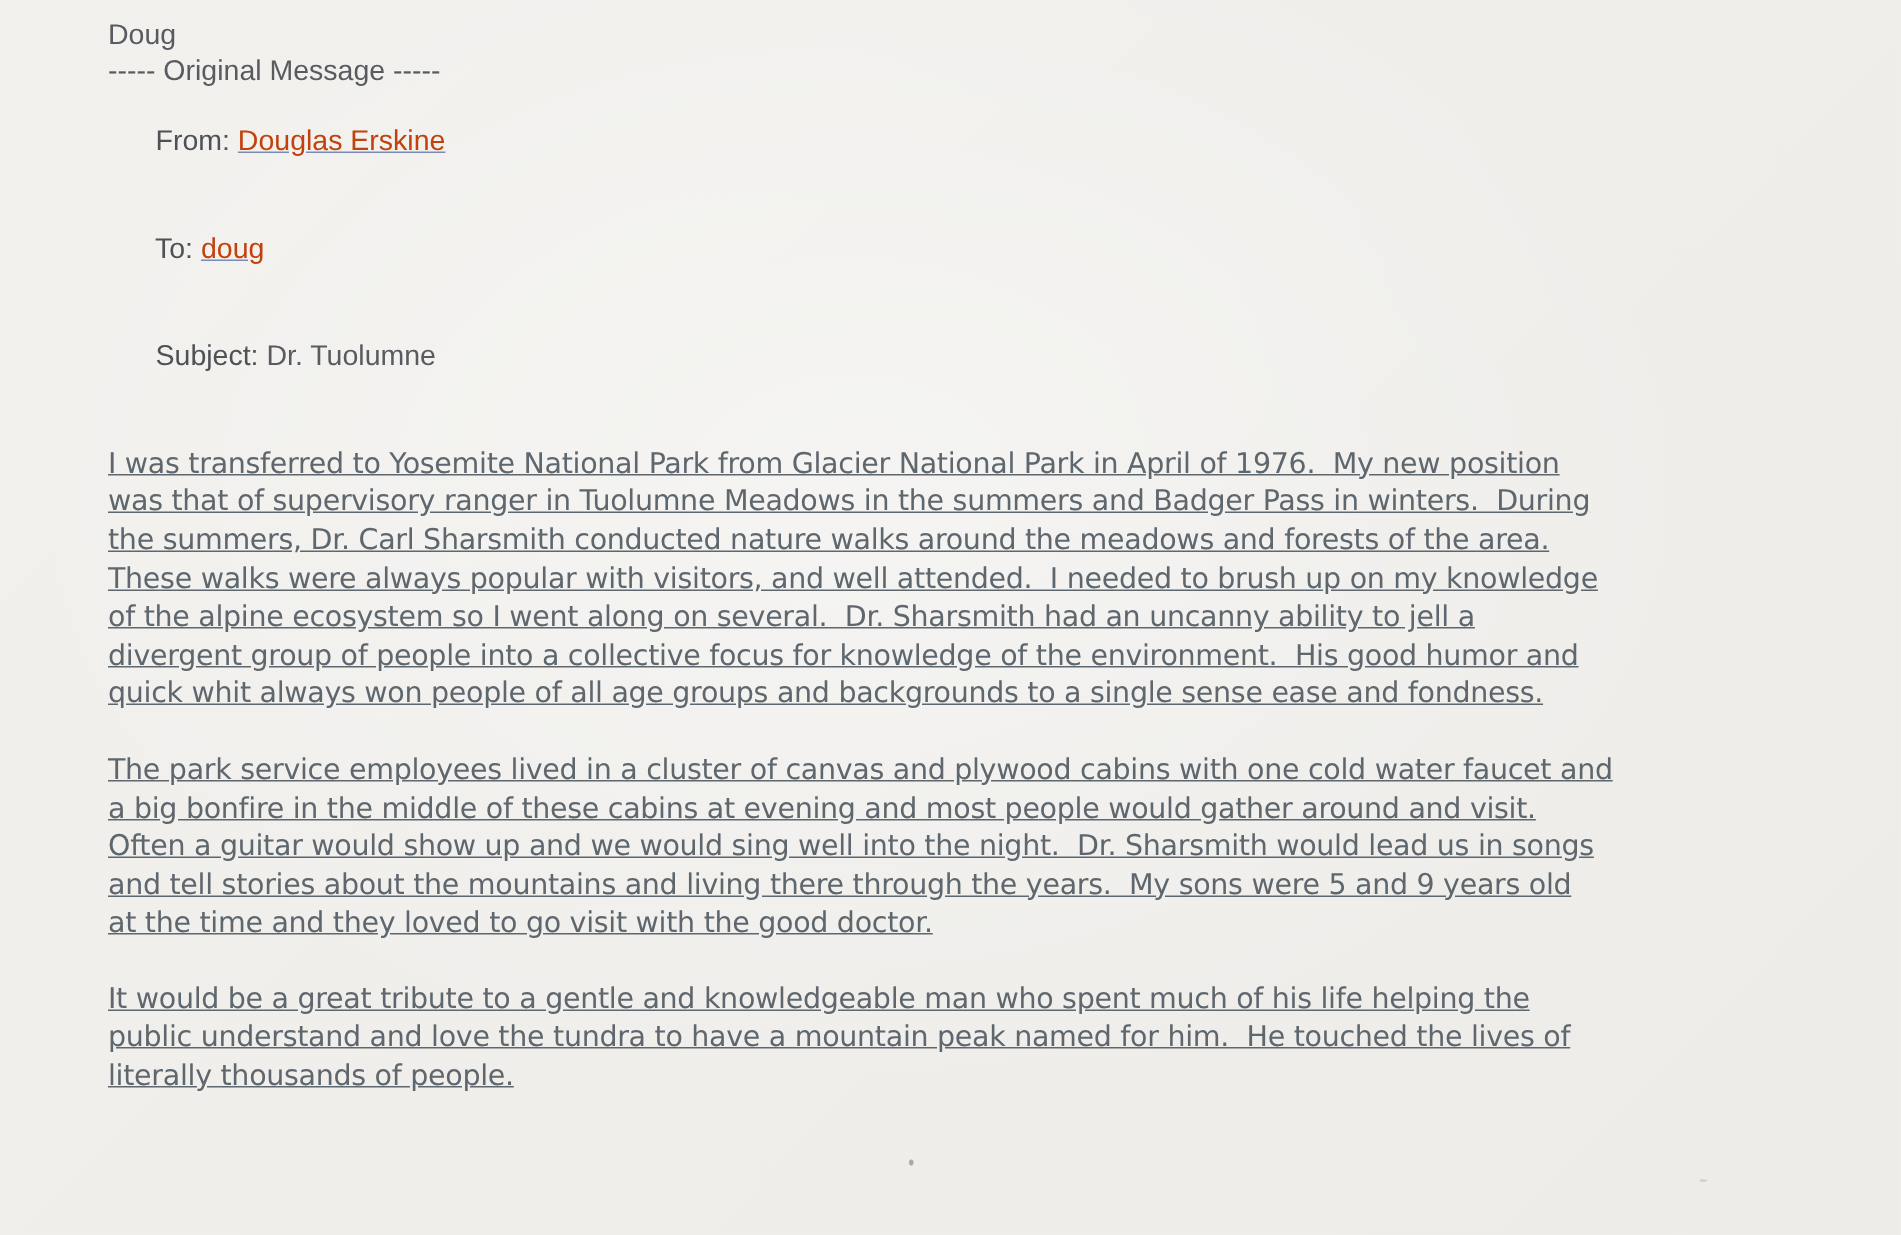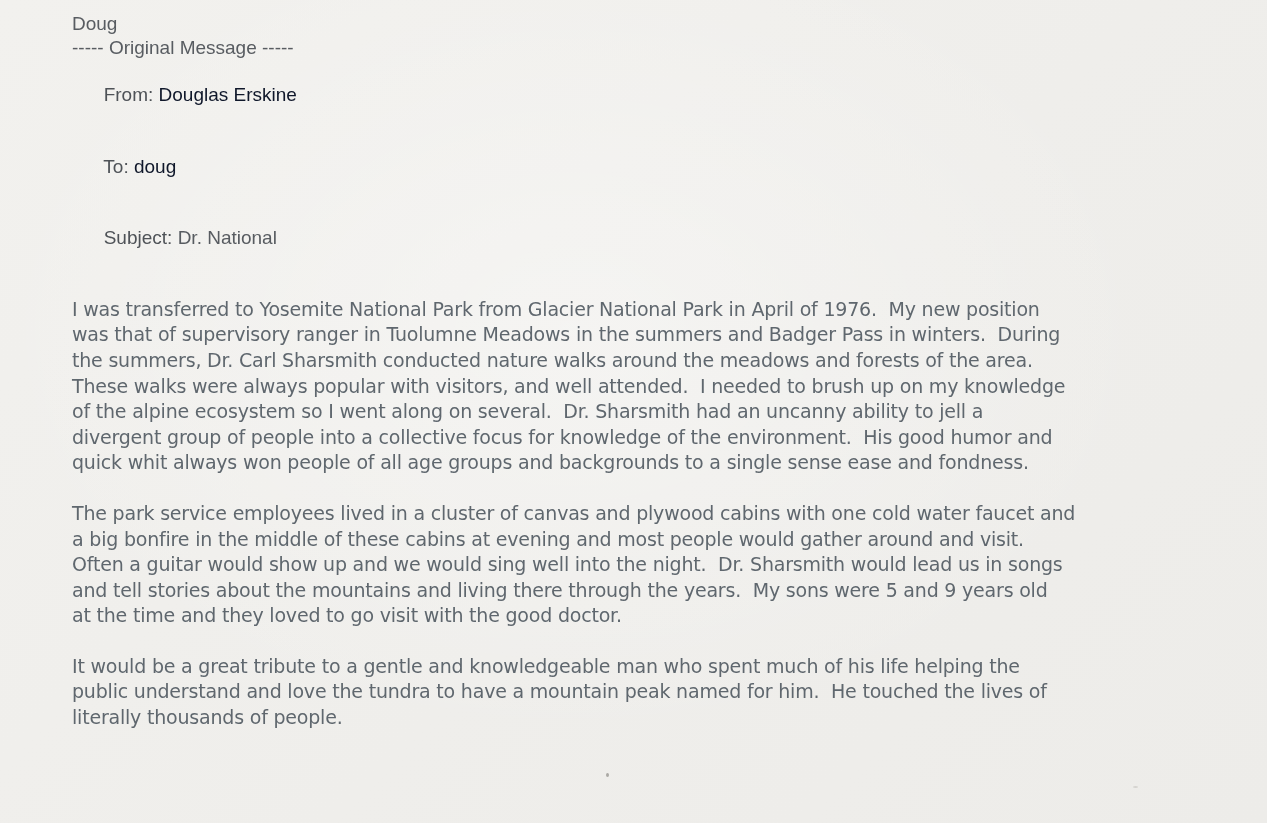--- a/index.html
+++ b/index.html
@@ -30,34 +30,35 @@
     line-height: 23.8px;
     color: #585c61;
     margin-bottom: 23px;
   }
   .hdr .row { white-space: pre; }
   .hdr .lbl {
     font-weight: normal;
     color: #4e5257;
   }
   .hdr a.linkval {
-    color: #0f172a;
+    color: #c2410c;
+    text-decoration: underline;
     text-decoration-color: #7a8cb5;
     cursor: pointer;
   }
   
   .para {
     font-family: "DejaVu Sans", sans-serif;
     font-size: 19px;
     line-height: 25.6px;
     color: #5f676e;
     letter-spacing: -0.2px;
     margin-bottom: 25px;
   }
-  .para .line { white-space: pre; }
+  .para .line { white-space: pre; text-decoration: underline; }
   
   .speck {
     position: absolute;
     border-radius: 50%;
     background: #8e8c88;
   }
   .speck-1 { left: 606px; top: 773px; width: 3px; height: 4px; opacity: 0.7; }
   .speck-2 { left: 1133px; top: 786px; width: 5px; height: 2px; opacity: 0.25; }
 </style>
 </head>
@@ -68,21 +69,21 @@
   <div class="hdr">
     <div class="row">Doug</div>
     <div class="row">----- Original Message -----</div>
     <div class="row">
       <span class="lbl">From:</span><span> </span><a class="linkval">Douglas Erskine</a>
     </div>
     <div class="row">
       <span class="lbl">To:</span><span> </span><a class="linkval">doug</a>
     </div>
     <div class="row">
-      <span class="lbl">Subject:</span><span> </span><span>Dr. National</span>
+      <span class="lbl">Subject:</span><span> </span><span>Dr. Tuolumne</span>
     </div>
   </div>
 
   <div class="para">
     <div class="line">I was transferred to Yosemite National Park from Glacier National Park in April of 1976.  My new position</div>
     <div class="line">was that of supervisory ranger in Tuolumne Meadows in the summers and Badger Pass in winters.  During</div>
     <div class="line">the summers, Dr. Carl Sharsmith conducted nature walks around the meadows and forests of the area.</div>
     <div class="line">These walks were always popular with visitors, and well attended.  I needed to brush up on my knowledge</div>
     <div class="line">of the alpine ecosystem so I went along on several.  Dr. Sharsmith had an uncanny ability to jell a</div>
     <div class="line">divergent group of people into a collective focus for knowledge of the environment.  His good humor and</div>

